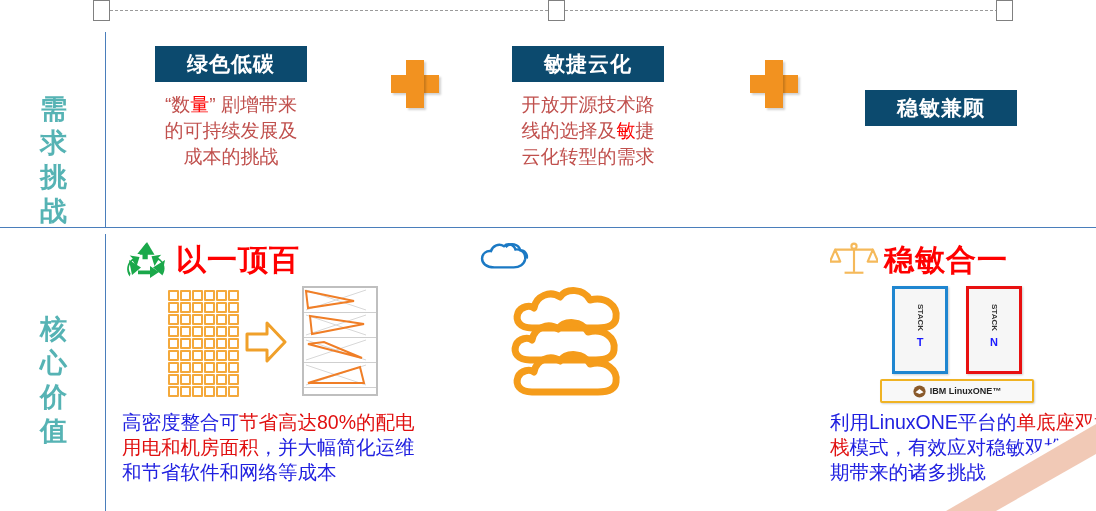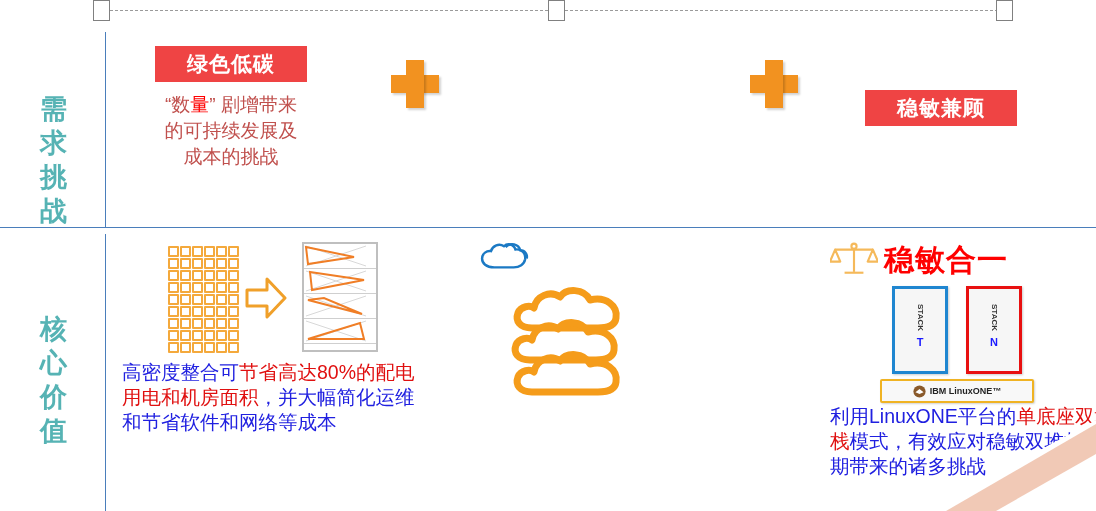--- a/index.html
+++ b/index.html
@@ -79,21 +79,21 @@
     position: absolute;
     top: 24px;
     width: 152px;
     text-align: center;
   }
   #challenge-1 { left: 155px; }
   #challenge-2 { left: 512px; }
   #challenge-3 { left: 865px; margin-top: 44px; }
 
   .challenge-banner {
-    background: #ef4444;
+    background: #0c4a6e;
     color: #ffffff;
     font-weight: bold;
     font-size: 21px;
     line-height: 36px;
     height: 36px;
     letter-spacing: 1px;
     display: block;
     white-space: nowrap;
   }
   .challenge-body {
@@ -150,21 +150,21 @@
     white-space: nowrap;
   }
 
   .cv-art {
     height: 118px;
     position: relative;
     margin-top: 2px;
   }
 
   .cv-text {
-    margin-top: 2px;
+    margin-top: 8px;
     font-size: 19.5px;
     line-height: 25px;
     color: #2020e0;
   }
   .cv-text .red { color: #e01010; }
 
   
   #art-servers { position: absolute; left: 46px; top: 6px; }
   .server-grid {
     display: grid;
@@ -279,31 +279,53 @@
   <div class="challenge" id="challenge-1">
     <div class="challenge-banner">绿色低碳</div>
     <div class="challenge-body"><span>“数</span><span class="hl">量</span><span>” 剧增带来的可持续发展及成本的挑战</span></div>
   </div>
 
   <div class="plus-icon" id="plus-1">
     <div class="bar hbar"></div>
     <div class="bar vbar"></div>
   </div>
 
+  <div class="challenge" id="challenge-2">
+    <div class="challenge-banner">敏捷云化</div>
+    <div class="challenge-body"><span>开放开源技术路线的选择及</span><span class="hl">敏</span><span>捷云化转型的需求</span></div>
+  </div>
 
   <div class="plus-icon" id="plus-2">
     <div class="bar hbar"></div>
     <div class="bar vbar"></div>
   </div>
 
   <div class="challenge" id="challenge-3">
     <div class="challenge-banner">稳敏兼顾</div>
   </div>
 
   <div class="corevalue" id="corevalue-1">
+    <div class="cv-head">
+      <span class="cv-icon">
+        <svg viewBox="0 0 64 56" width="50" height="42" aria-hidden="true">
+          <g fill="#1aa84a">
+            <path d="M31 5 L40 20 L33 20 L33 27 L26 27 L26 20 L19 20 Z" transform="rotate(0 31 16)"></path>
+            <path d="M10 46 C6 40 8 33 13 29 L18 37 L22 24 L9 22 L13 26 C5 32 3 42 9 50 Z"></path>
+            <path d="M55 44 C58 38 56 31 50 28 L45 36 L41 23 L54 21 L50 25 C59 31 61 41 55 49 Z" transform="translate(-3 0)"></path>
+            <path d="M24 50 L40 50 L40 44 L52 52 L40 60 L40 55 L24 55 Z" transform="translate(-4 -8)"></path>
+          </g>
+          <g fill="#1aa84a">
+            <path d="M32 4 L42 21 L22 21 Z"></path>
+            <path d="M12 48 L8 28 L24 38 Z"></path>
+            <path d="M52 48 L56 28 L40 38 Z"></path>
+          </g>
+        </svg>
+      </span>
+      <span class="cv-title">以一顶百</span>
+    </div>
 
     <div class="cv-art">
       <div id="art-servers">
         <div class="server-grid" id="server-grid">
             <div class="server-cell"></div>
             <div class="server-cell"></div>
             <div class="server-cell"></div>
             <div class="server-cell"></div>
             <div class="server-cell"></div>
             <div class="server-cell"></div>

